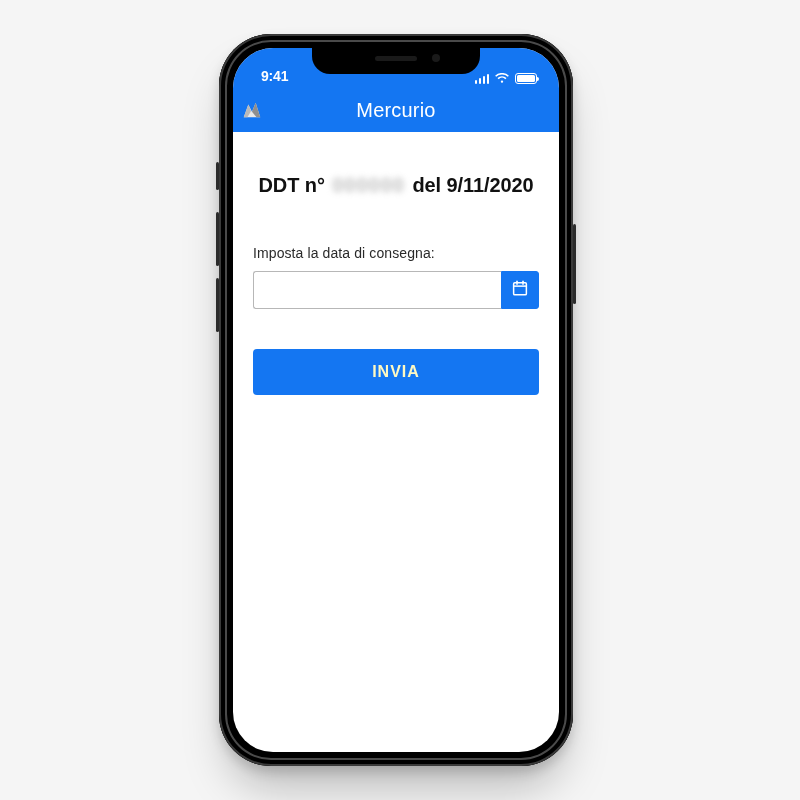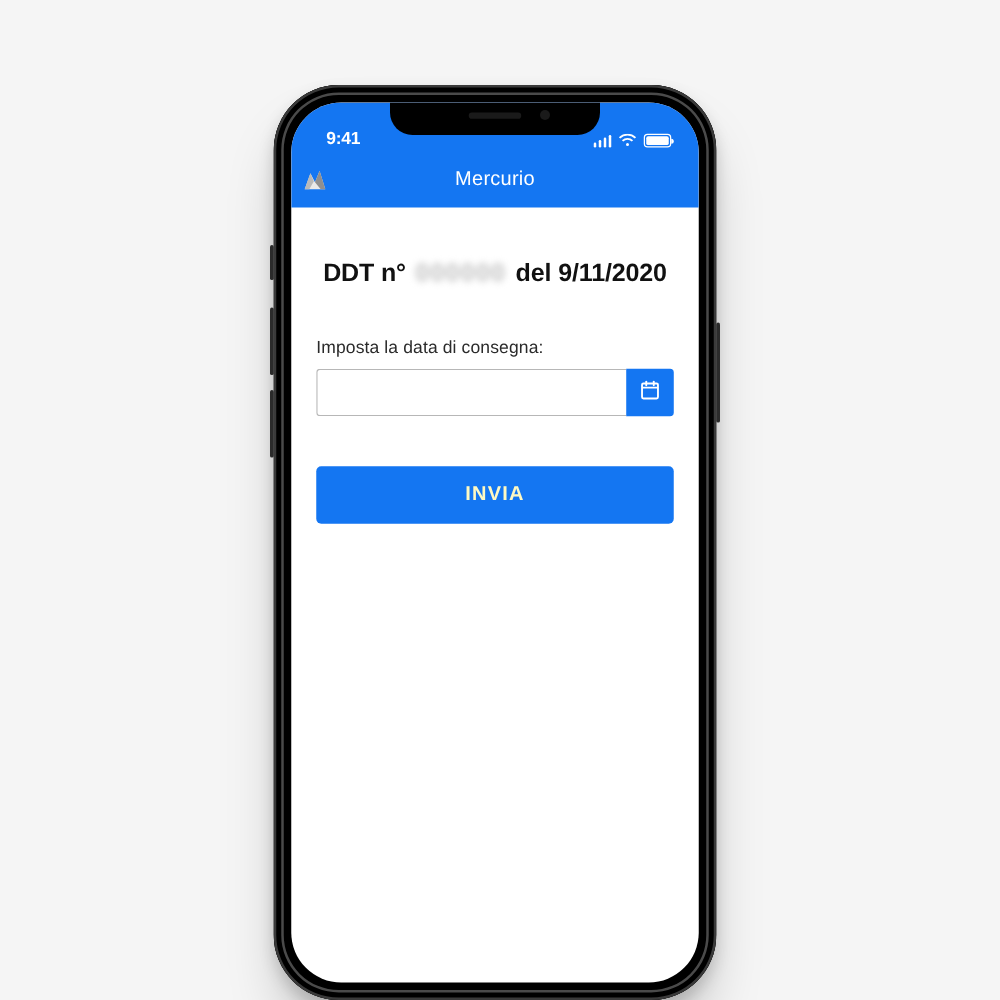--- a/index.html
+++ b/index.html
@@ -9,21 +9,21 @@
     background: #f5f5f5;
     font-family: -apple-system, "Helvetica Neue", Arial, sans-serif;
     overflow: hidden;
   }
 
   .stage {
     width: 792px;
     height: 800px;
     position: relative;
     display: flex;
-    align-items: flex-end;
+    align-items: center;
     justify-content: center;
   }
 
   
   .phone-frame {
     width: 354px;
     height: 732px;
     background: #000;
     border-radius: 52px;
     position: relative;
@@ -166,21 +166,21 @@
     position: absolute;
     left: 8px;
     top: 50%;
     transform: translateY(-50%);
     display: flex;
   }
   .app-title {
     width: 100%;
     text-align: center;
     color: #fff;
-    font-size: 16px;
+    font-size: 20px;
     font-weight: 400;
     letter-spacing: 0.2px;
   }
 
   
   .content {
     padding: 42px 20px 0 20px;
   }
   .ddt-line {
     text-align: center;
@@ -192,21 +192,21 @@
   .ddt-line .blur {
     display: inline-block;
     color: #bfbfbf;
     filter: blur(3px);
     margin: 0 2px;
     font-weight: 700;
     letter-spacing: 1px;
   }
 
   .label-row {
-    margin-top: 38px;
+    margin-top: 48px;
     font-size: 14px;
     color: #2a2a2a;
     letter-spacing: 0.1px;
   }
 
   .date-row {
     display: flex;
     margin-top: 10px;
   }
   .date-input {

